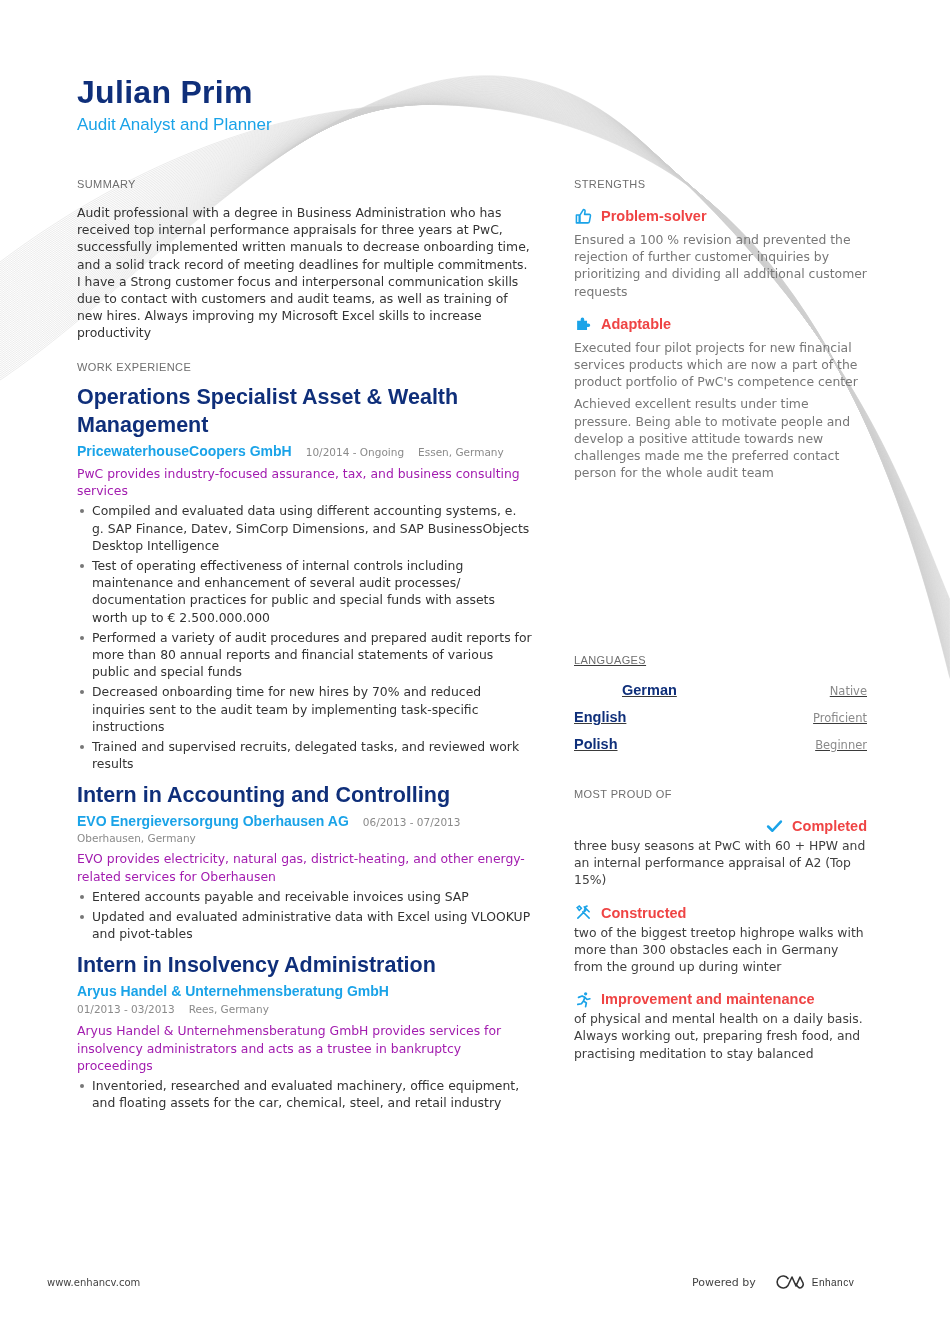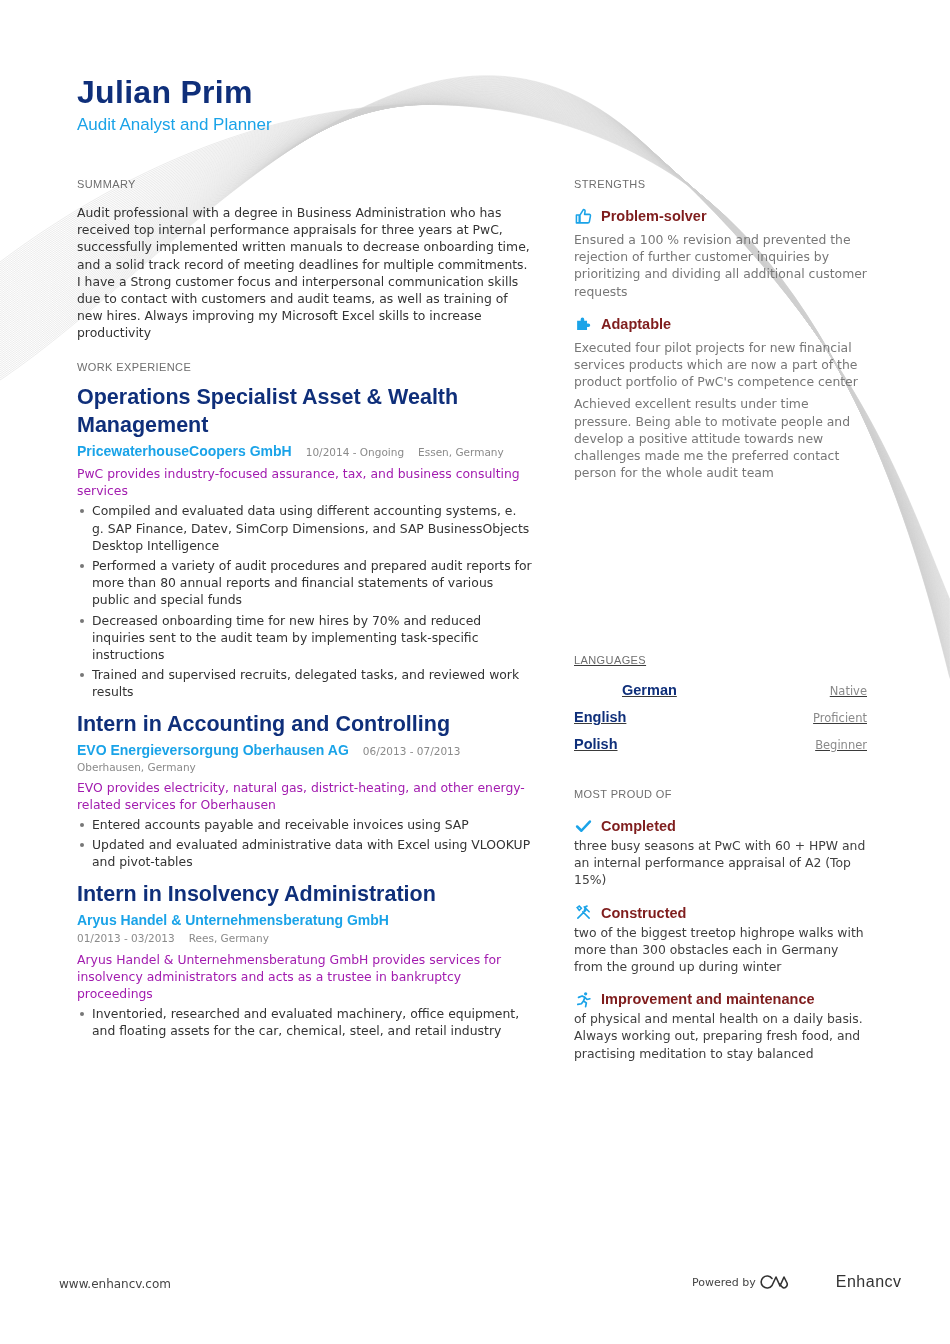--- a/index.html
+++ b/index.html
@@ -62,36 +62,36 @@
     .bullets li::before {
       content: ""; position: absolute; left: 3px; top: 7px; width: 4px; height: 4px;
       border-radius: 50%; background: #777;
     }
 
     .item-head { display: flex; align-items: center; margin-top: 14px; }
     .item-icon { width: 18px; height: 18px; margin-right: 9px; display: inline-flex; align-items: center; justify-content: center; }
     .item-icon svg { width: 17px; height: 17px; }
     .item-title {
       font-family: "Liberation Sans", sans-serif;
-      font-size: 14.5px; font-weight: 700; color: #7f1d1d; line-height: 20px;
+      font-size: 14.5px; font-weight: 700; color: #ef4444; line-height: 20px;
     }
     .item-desc { font-size: 12.4px; line-height: 17.2px; color: #777; margin-top: 5px; }
     .proud-desc { color: #404040; margin-top: 1px; }
 
     .lang-row { display: flex; justify-content: space-between; align-items: baseline; margin-top: 9px; }
     .lang-name {
       font-family: "Liberation Sans", sans-serif; font-size: 14.5px; font-weight: 700; color: #0f2f7a; line-height: 18px;
     }
     .lang-level { font-size: 11.5px; color: #8a8a8a; }
 
-    .footer-left { position: absolute; left: 59px; top: 1277px; font-size: 12px; color: #444; }
+    .footer-left { position: absolute; left: 47px; top: 1277px; font-size: 10px; color: #444; }
     .footer-right { position: absolute; left: 692px; top: 1273px; display: flex; align-items: center; }
-    .powered { font-size: 11px; color: #444; margin-right: 2px; }
+    .powered { font-size: 11px; color: #444; margin-right: 18px; }
     .brand-logo { width: 32px; height: 18px; margin-right: 6px; }
-    .brand-name { font-family: "Liberation Sans", sans-serif; font-size: 16px; color: #333; letter-spacing: 0.5px; margin-left: 40px; }
+    .brand-name { font-family: "Liberation Sans", sans-serif; font-size: 10px; color: #333; letter-spacing: 0.5px; }
   </style>
 </head>
 <body>
 
 <svg id="waves" viewBox="0 0 950 700" preserveAspectRatio="none">
     <path d="M0,380 C180,260 420,-60 640,140 S900,480 950,600" fill="none" stroke="#cfcfcf" stroke-width="0.6" opacity="0.7"></path>
     <path d="M0,378 C181,257 421.3333333333333,-58 640.6666666666666,140.66666666666666 S900.5,482 950,601.3333333333334" fill="none" stroke="#cfcfcf" stroke-width="0.6" opacity="0.7"></path>
     <path d="M0,376 C182,254 422.6666666666667,-56 641.3333333333334,141.33333333333334 S901,484 950,602.6666666666666" fill="none" stroke="#cfcfcf" stroke-width="0.6" opacity="0.7"></path>
     <path d="M0,374 C183,251 424,-54 642,142 S901.5,486 950,604" fill="none" stroke="#cfcfcf" stroke-width="0.6" opacity="0.7"></path>
     <path d="M0,372 C184,248 425.3333333333333,-52 642.6666666666666,142.66666666666666 S902,488 950,605.3333333333334" fill="none" stroke="#cfcfcf" stroke-width="0.6" opacity="0.7"></path>
@@ -169,20 +169,21 @@
     <div class="job" style="margin-top:9px;">
       <div class="job-title">Operations Specialist Asset &amp; Wealth Management</div>
       <div class="job-meta">
         <span class="company">PricewaterhouseCoopers GmbH</span>
         <span class="meta-small">10/2014 - Ongoing</span>
         <span class="meta-small">Essen, Germany</span>
       </div>
       <div class="job-desc">PwC provides industry-focused assurance, tax, and business consulting services</div>
       <ul class="bullets">
         <li>Compiled and evaluated data using different accounting systems, e. g. SAP Finance, Datev, SimCorp Dimensions, and SAP BusinessObjects Desktop Intelligence</li>
+        <li>Test of operating effectiveness of internal controls including maintenance and enhancement of several audit processes/ documentation practices for public and special funds with assets worth up to € 2.500.000.000</li>
         <li>Performed a variety of audit procedures and prepared audit reports for more than 80 annual reports and financial statements of various public and special funds</li>
         <li>Decreased onboarding time for new hires by 70% and reduced inquiries sent to the audit team by implementing task-specific instructions</li>
         <li>Trained and supervised recruits, delegated tasks, and reviewed work results</li>
       </ul>
     </div>
 
     <div class="job" style="margin-top:9px;">
       <div class="job-title">Intern in Accounting and Controlling</div>
       <div class="job-meta">
         <span class="company">EVO Energieversorgung Oberhausen AG</span>
@@ -258,21 +259,21 @@
     <div class="lang-row">
       <span class="lang-name">Polish</span>
       <span class="lang-level">Beginner</span>
     </div>
   </div>
 
   <div class="right" style="top:787px;">
     <div class="section-title">MOST PROUD OF</div>
 
     <div>
-      <div class="item-head" style="margin-top:15px;">
+      <div class="item-head" style="margin-top:15px;justify-content:flex-end;">
         <span class="item-icon">
           <svg viewBox="0 0 24 24">
               <path d="M3 12l6 6L21 5" stroke="#1aa3e8" stroke-width="3.6" fill="none" stroke-linecap="round" stroke-linejoin="round"></path>
             </svg>
         </span>
         <span class="item-title">Completed</span>
       </div>
       <div class="item-desc proud-desc">three busy seasons at PwC with 60 + HPW and an internal performance appraisal of A2 (Top 15%)</div>
     </div>
 

